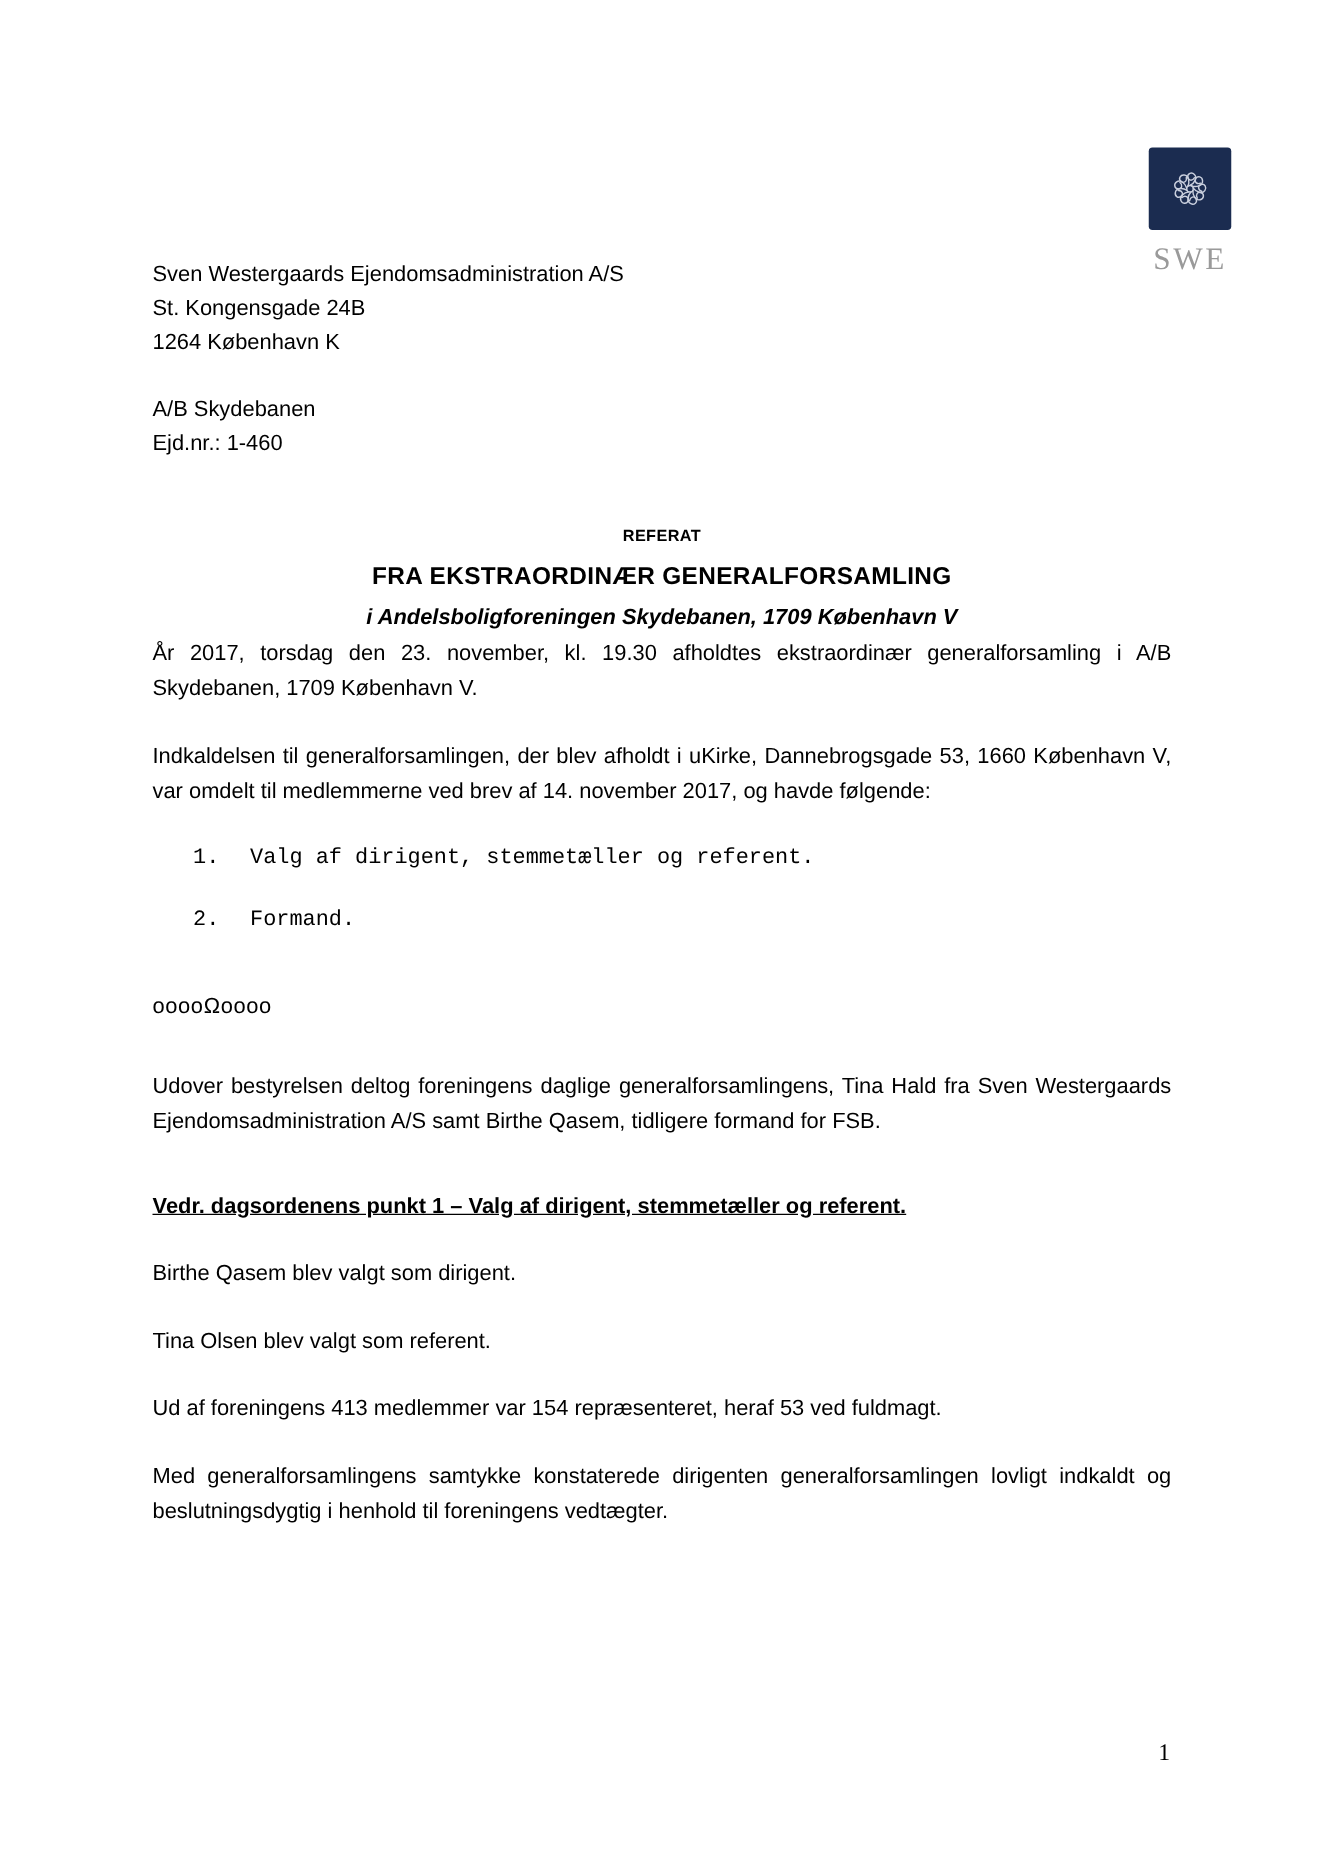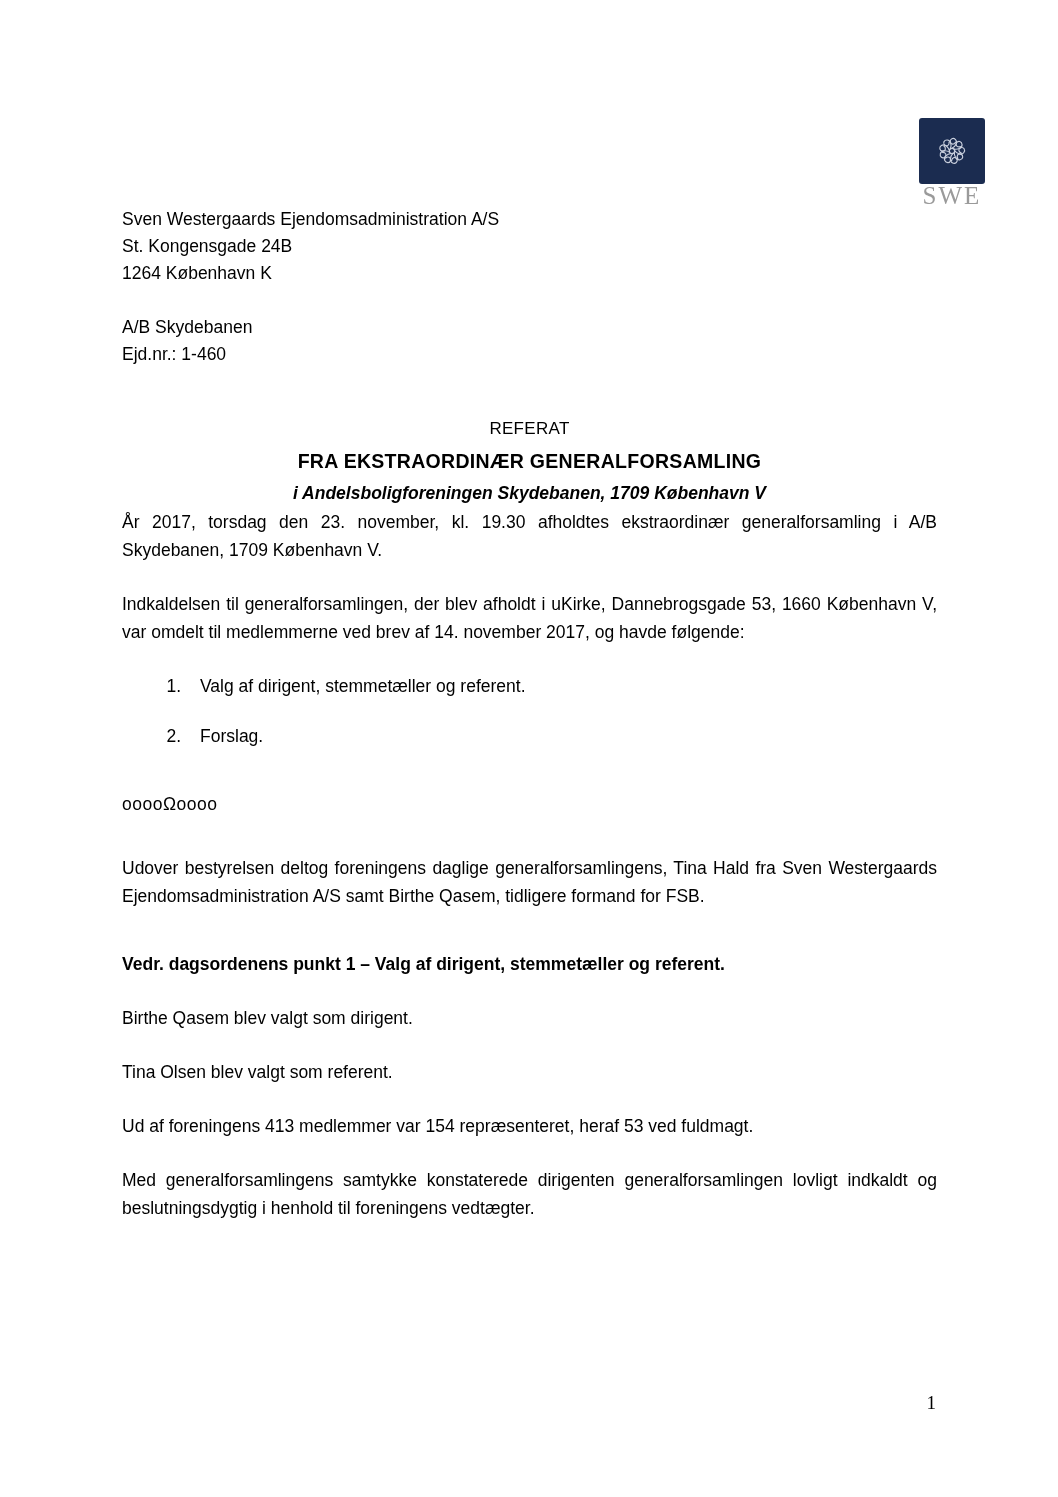--- a/index.html
+++ b/index.html
@@ -38,21 +38,21 @@
     margin: 0 auto;
     overflow: hidden;
   }
   .logo-square svg {
     position: absolute;
     left: 50%;
     top: 50%;
     transform: translate(-50%, -50%);
   }
   .logo-word {
-    margin-top: 1px;
+    margin-top: 13px;
     font-family: "Liberation Serif", serif;
     font-size: 25px;
     letter-spacing: 2px;
     color: #9a9a9a;
     line-height: 22px;
     height: 19px;
     overflow: hidden;
     text-align: center;
   }
 
@@ -69,22 +69,22 @@
     line-height: 27px;
     white-space: pre-line;
   }
   .spacer-sm { height: 27px; }
 
   .title-block {
     text-align: center;
     margin-top: 44px;
   }
   .title-1 {
-    font-size: 17px;
-    font-weight: normal;
+    font-size: 13px;
+    font-weight: bold;
     line-height: 33px;
     letter-spacing: 0.3px;
   }
   .title-2 {
     font-size: 19.5px;
     font-weight: bold;
     line-height: 33px;
     letter-spacing: 0.3px;
   }
   .title-3 {
@@ -109,38 +109,40 @@
     line-height: 28px;
     font-weight: bold;
     margin: 0 0 22px 0;
   }
 
   ol.agenda {
     margin: 0 0 0 0;
     padding-left: 64px;
     font-size: 17.5px;
     line-height: 28px;
+    font-family: Liberation Mono, monospace;
   }
   ol.agenda li {
     margin-bottom: 22px;
     padding-left: 14px;
   }
 
   .separator {
     text-align: left;
     font-size: 17.5px;
     line-height: 28px;
     letter-spacing: 0.5px;
     margin: 40px 0 36px 0;
   }
 
   .section-heading {
     font-size: 17.5px;
     line-height: 28px;
     font-weight: bold;
+    text-decoration: underline;
     margin: 40px 0 26px 0;
   }
 
   .page-number {
     position: absolute;
     left: 0;
     top: 1392px;
     width: 936px;
     text-align: right;
     font-size: 19px;
@@ -207,21 +209,21 @@
       <div class="title-3">i Andelsboligforeningen Skydebanen, 1709 København V</div>
     </div>
 
     <p class="body lead">År 2017, torsdag den 23. november, kl. 19.30 afholdtes ekstraordinær generalforsamling i A/B Skydebanen, 1709 København V.</p>
 
     <p class="body">Indkaldelsen til generalforsamlingen, der blev afholdt i uKirke, Dannebrogsgade 53, 1660 København V, var omdelt til medlemmerne ved brev af 14. november 2017, og havde følgende:</p>
 
 
     <ol class="agenda">
       <li>Valg af dirigent, stemmetæller og referent.</li>
-      <li>Forslag.</li>
+      <li>Formand.</li>
     </ol>
 
     <div class="separator">ooooΩoooo</div>
 
 
     <p class="body">Udover bestyrelsen deltog foreningens daglige generalforsamlingens, Tina Hald fra Sven Westergaards Ejendomsadministration A/S samt Birthe Qasem, tidligere formand for FSB.</p>
 
     <div class="section-heading">Vedr. dagsordenens punkt 1 – Valg af dirigent, stemmetæller og referent.</div>
 
     <p class="body">Birthe Qasem blev valgt som dirigent.</p>

